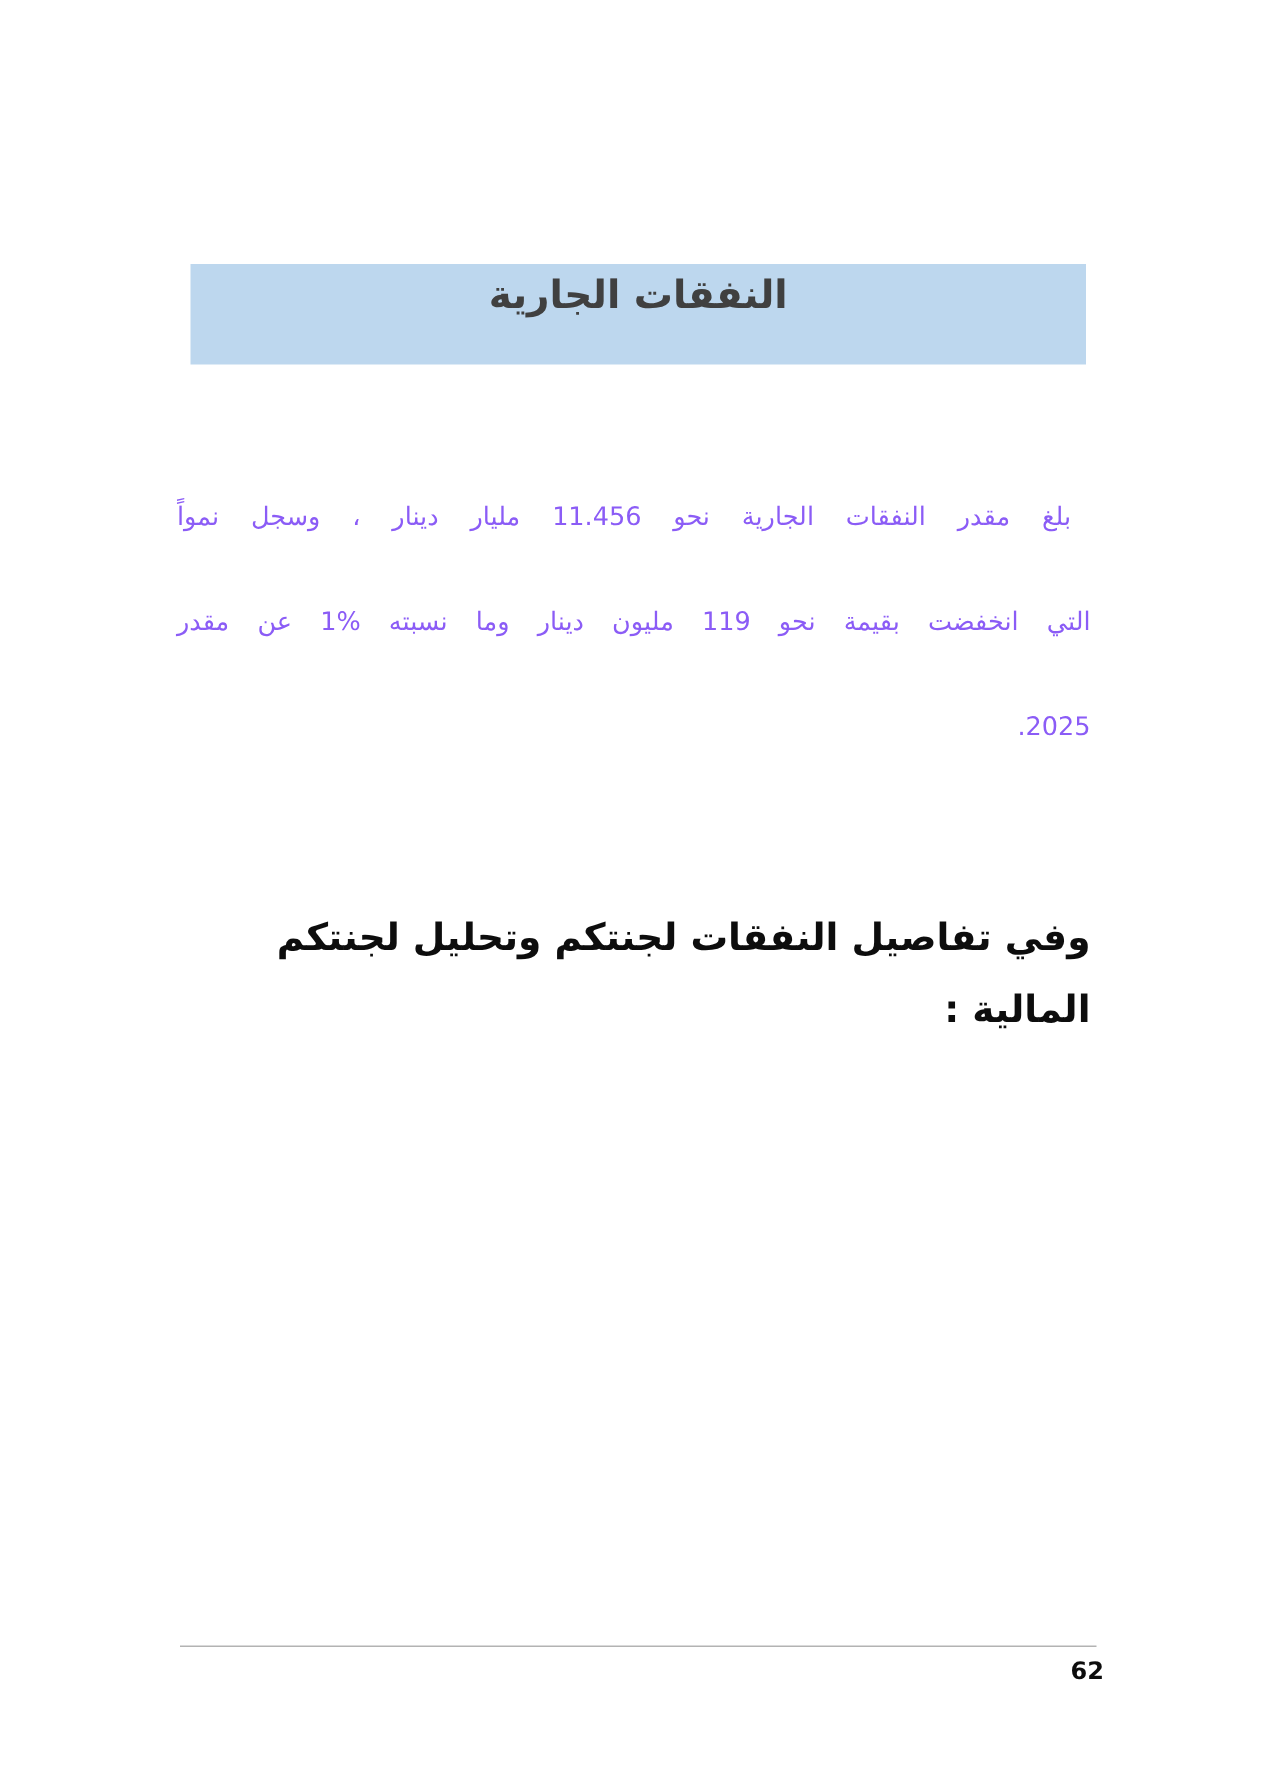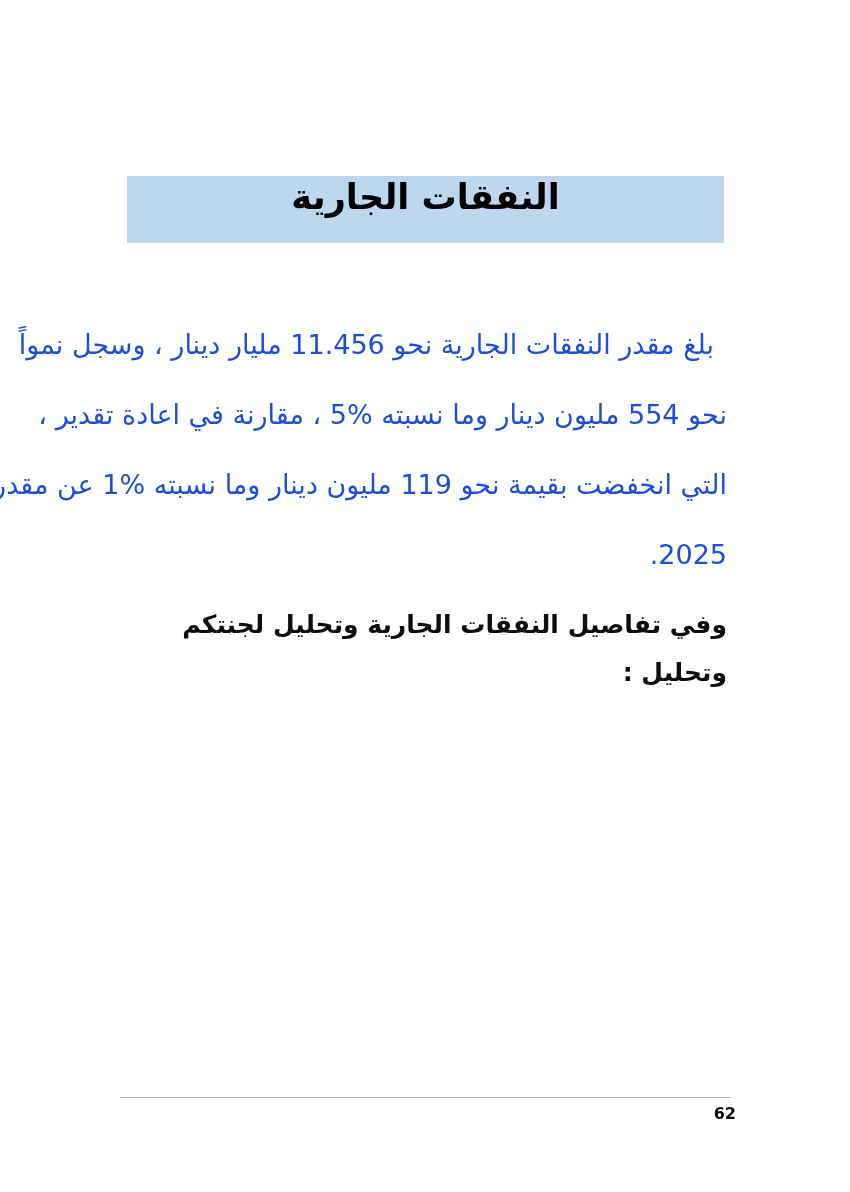--- a/index.html
+++ b/index.html
@@ -22,39 +22,39 @@
     left: 127px;
     top: 176px;
     width: 597px;
     height: 67px;
     background: #BDD7EE;
   }
   .title-text {
     padding-top: 4px;
     text-align: center;
     font-weight: 700;
-    font-size: 35px;
+    font-size: 26px;
     line-height: 34px;
-    color: #000000;
+    color: #404040;
   }
   
   .body-text {
     position: absolute;
     left: 118px;
     top: 310px;
     width: 609px;
   }
   .pline {
     height: 70px;
     line-height: 70px;
-    font-size: 27px;
+    font-size: 17px;
     white-space: nowrap;
     text-align: justify;
     text-align-last: justify;
-    color: #1d4ed8;
+    color: #8b5cf6;
   }
   .pline.indent {
     padding-right: 13px;
   }
   .pline.last {
     text-align: center;
     text-align-last: right;
     white-space: normal;
   }
   
@@ -96,26 +96,25 @@
 <body>
 
 <div class="page">
 
   <div class="title-banner">
     <div class="title-text" dir="rtl">النفقات الجارية</div>
   </div>
 
   <div class="body-text" dir="rtl">
     <div class="pline indent" dir="rtl">بلغ مقدر النفقات الجارية نحو 11.456 مليار دينار ، وسجل نمواً</div>
-    <div class="pline" dir="rtl">نحو 554 مليون دينار وما نسبته %5 ، مقارنة في اعادة تقدير ،</div>
     <div class="pline" dir="rtl">التي انخفضت بقيمة نحو 119 مليون دينار وما نسبته %1 عن مقدر</div>
     <div class="pline last" dir="rtl">2025.</div>
   </div>
 
-  <div class="subheading" dir="rtl">وفي تفاصيل النفقات الجارية وتحليل لجنتكم وتحليل :</div>
+  <div class="subheading" dir="rtl">وفي تفاصيل النفقات لجنتكم وتحليل لجنتكم المالية :</div>
 
   <div class="footer-rule"></div>
 
   <div class="page-footer">
     <span>62</span>
   </div>
 
 </div>
 
 </body></html>

